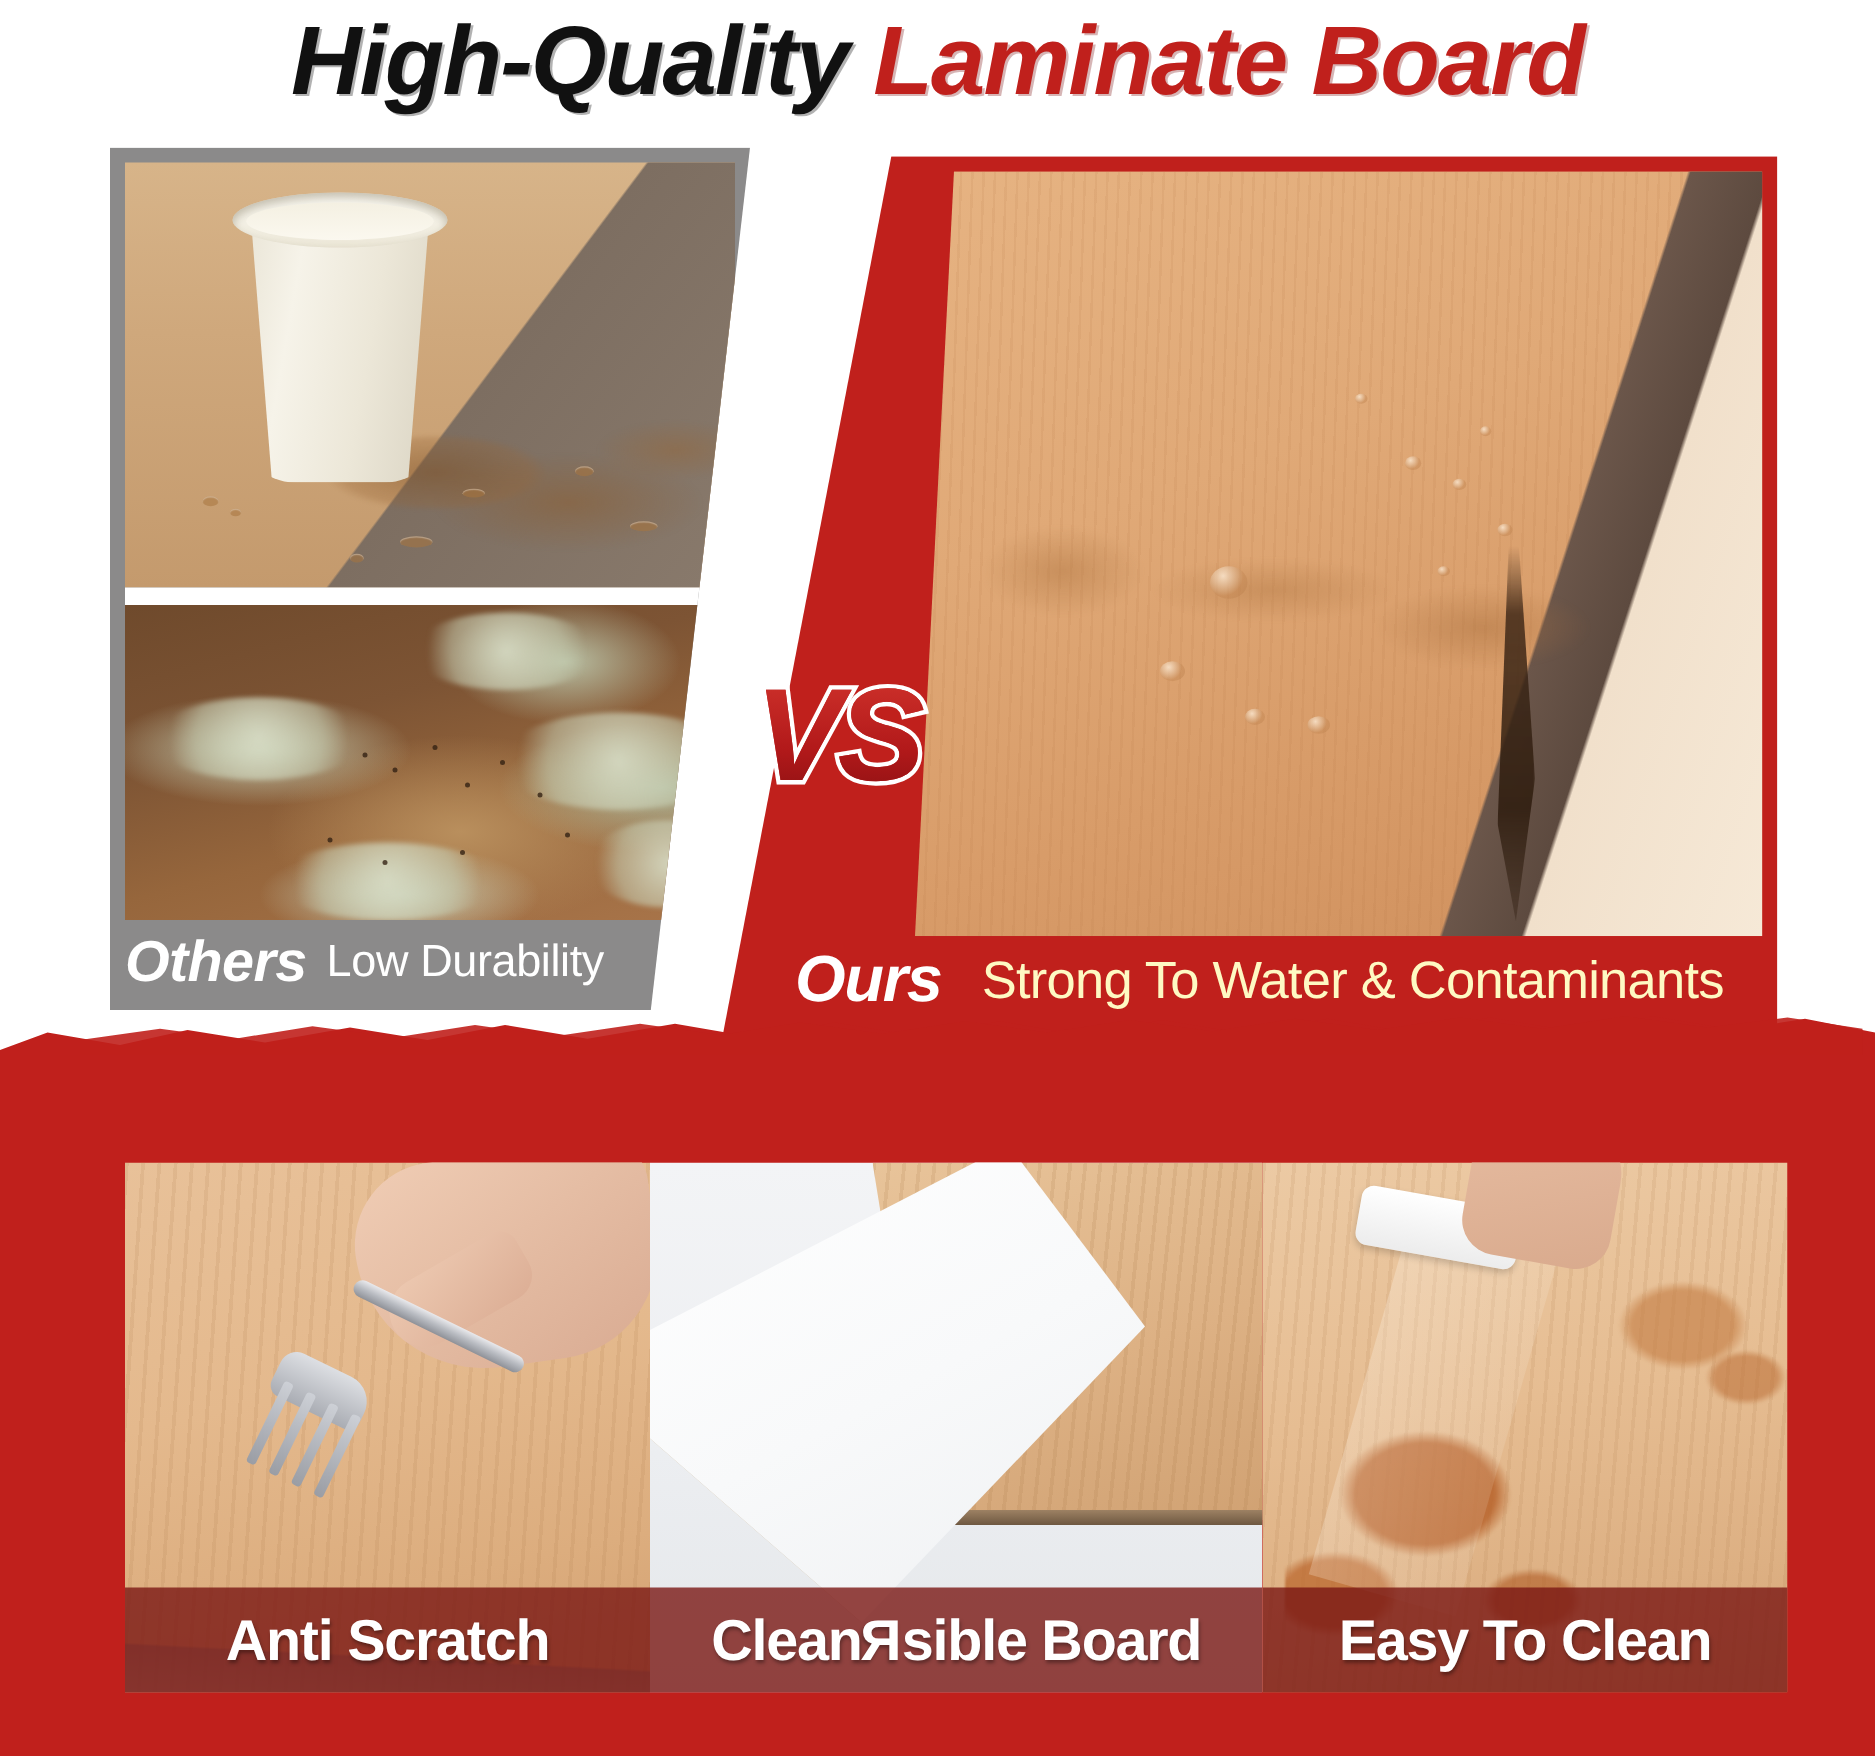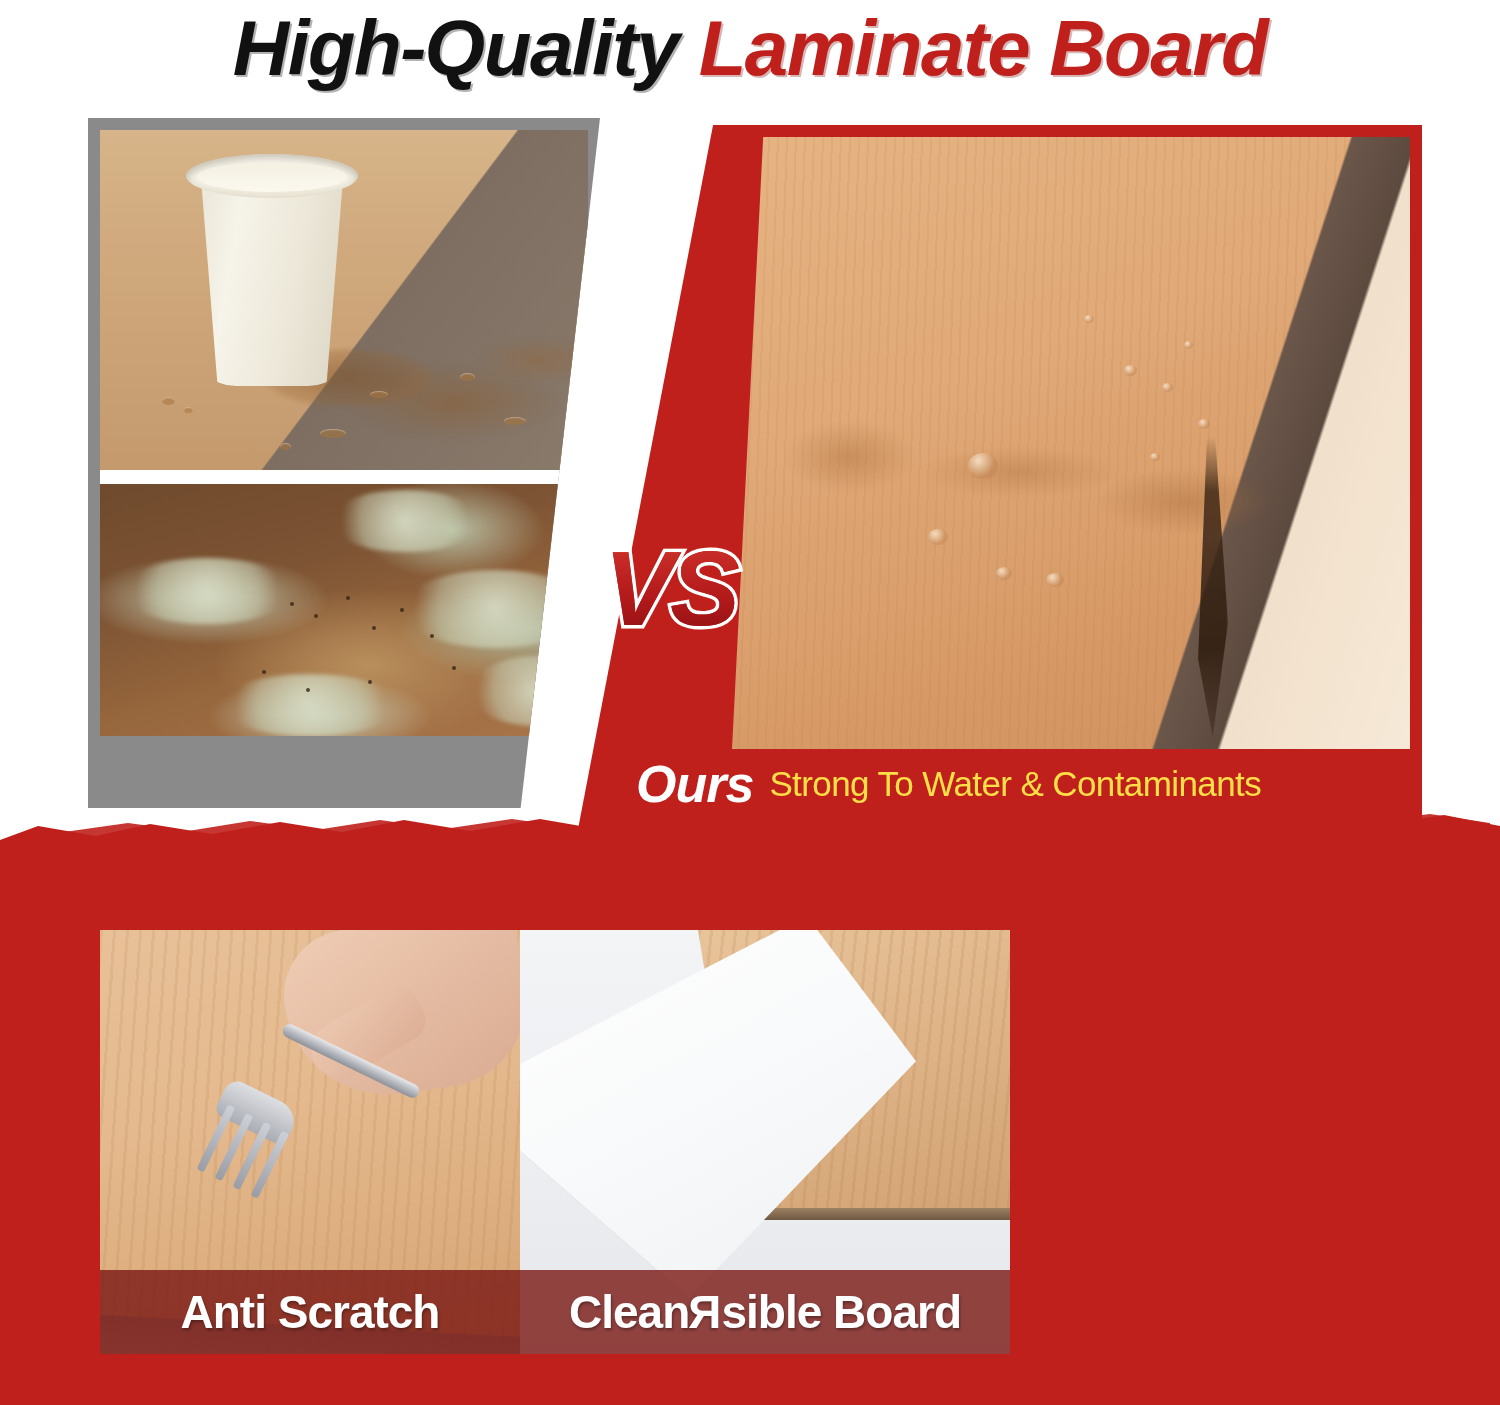--- a/index.html
+++ b/index.html
@@ -158,21 +158,21 @@
 
   .label-ours {
     position:absolute; left:62px; top:628px; width:780px; height:62px;
     display:flex; align-items:center; white-space:nowrap;
   }
   .label-ours .lbl-strong {
     color:#ffffff; font-size:52px; font-weight:bold; font-style:italic;
     letter-spacing:-1px;
   }
   .label-ours .lbl-sub {
-    color:#fde047; font-size:35px; font-weight:normal; margin-left:16px;
+    color:#fef9c3; font-size:42px; font-weight:normal; margin-left:32px;
     letter-spacing:-.6px;
   }
 
   
   .vs-badge {
     position:absolute; left:604px; top:428px;
     font-size:105px; font-weight:bold; font-style:italic;
     color:#BC1F1C; letter-spacing:-4px; line-height:105px;
     -webkit-text-stroke:7px #ffffff;
     paint-order:stroke fill;
@@ -366,20 +366,24 @@
             <i style="left:272px;top:142px;"></i>
           <i style="left:300px;top:124px;"></i>
             <i style="left:330px;top:150px;"></i>
           <i style="left:162px;top:186px;"></i>
             <i style="left:206px;top:204px;"></i>
           <i style="left:268px;top:196px;"></i>
             <i style="left:352px;top:182px;"></i>
         </div>
       </div>
 
+      <div class="label-others">
+        <span class="lbl-strong">Others</span>
+        <span class="lbl-sub">Low Durability</span>
+      </div>
 
     </div>
   </div>
 
   <div class="panel-ours">
 
     <div class="ours-photo">
       <div class="ours-spill"></div>
       <div class="ours-drops">
         <i style="left:236px;top:316px;width:30px;height:26px;"></i>
@@ -439,15 +443,28 @@
         <div class="rev-wood"></div>
         <div class="rev-wood-edge"></div>
         <div class="rev-white-edge"></div>
         <div class="rev-white"></div>
       </div>
       <div class="feature-label">
         <span><span>Clean</span><span class="rev-r">R</span><span>sible Board</span></span>
       </div>
     </div>
 
+    <div class="feature f3">
+      <div class="fx-wood-b">
+        <div class="sauce"></div>
+        <div class="sauce2"></div>
+        <div class="wipe-streak"></div>
+        <div class="cloth">
+          <div class="hand2"></div>
+        </div>
+      </div>
+      <div class="feature-label">
+        <span>Easy To Clean</span>
+      </div>
+    </div>
 
   </div>
 </div>
 
 </body></html>

